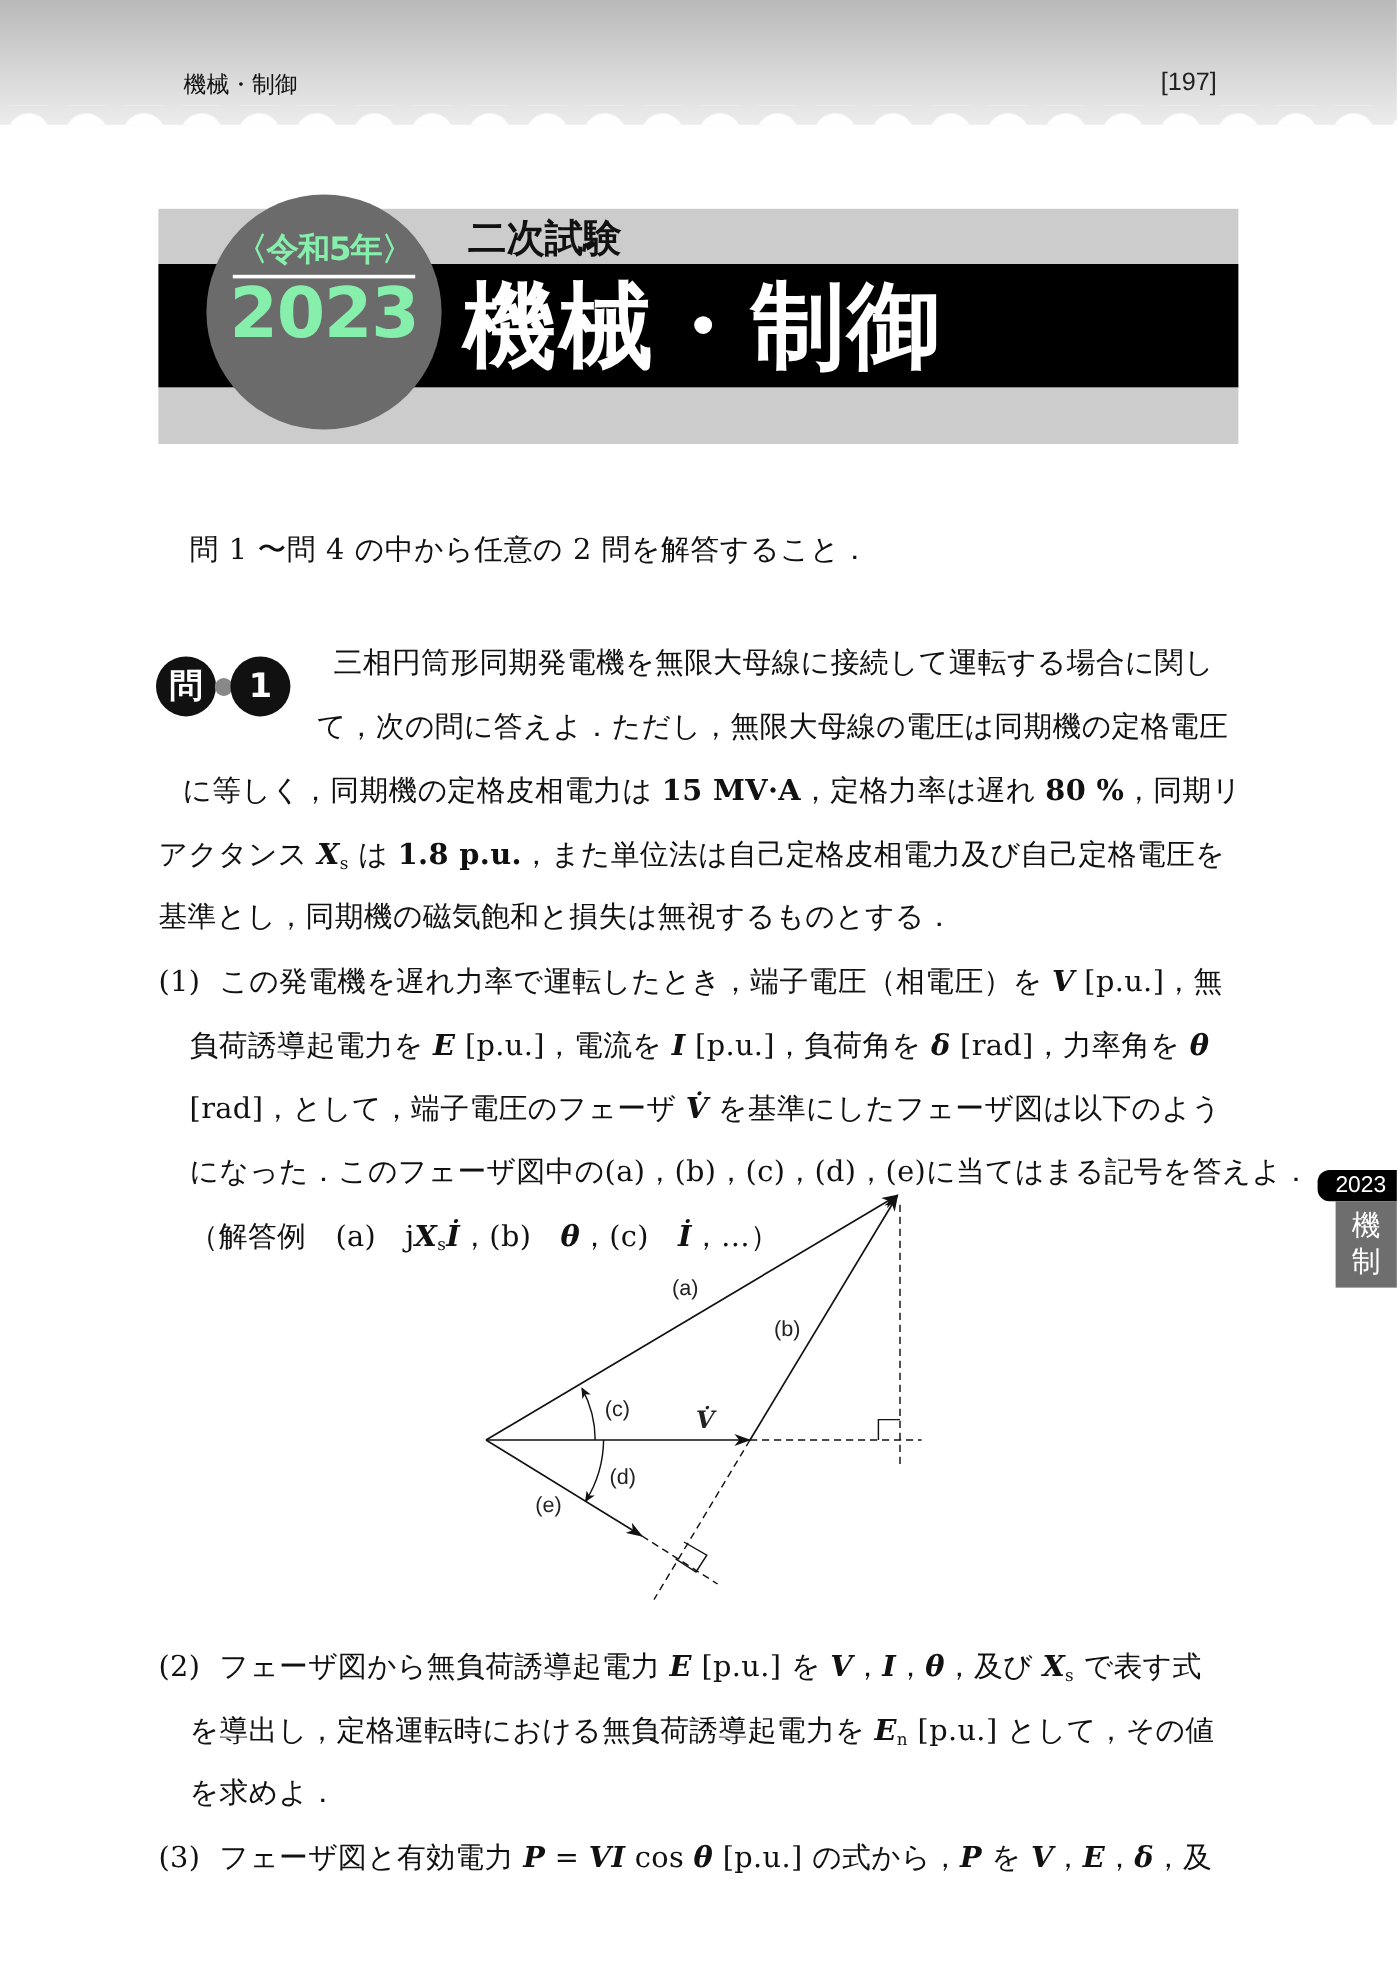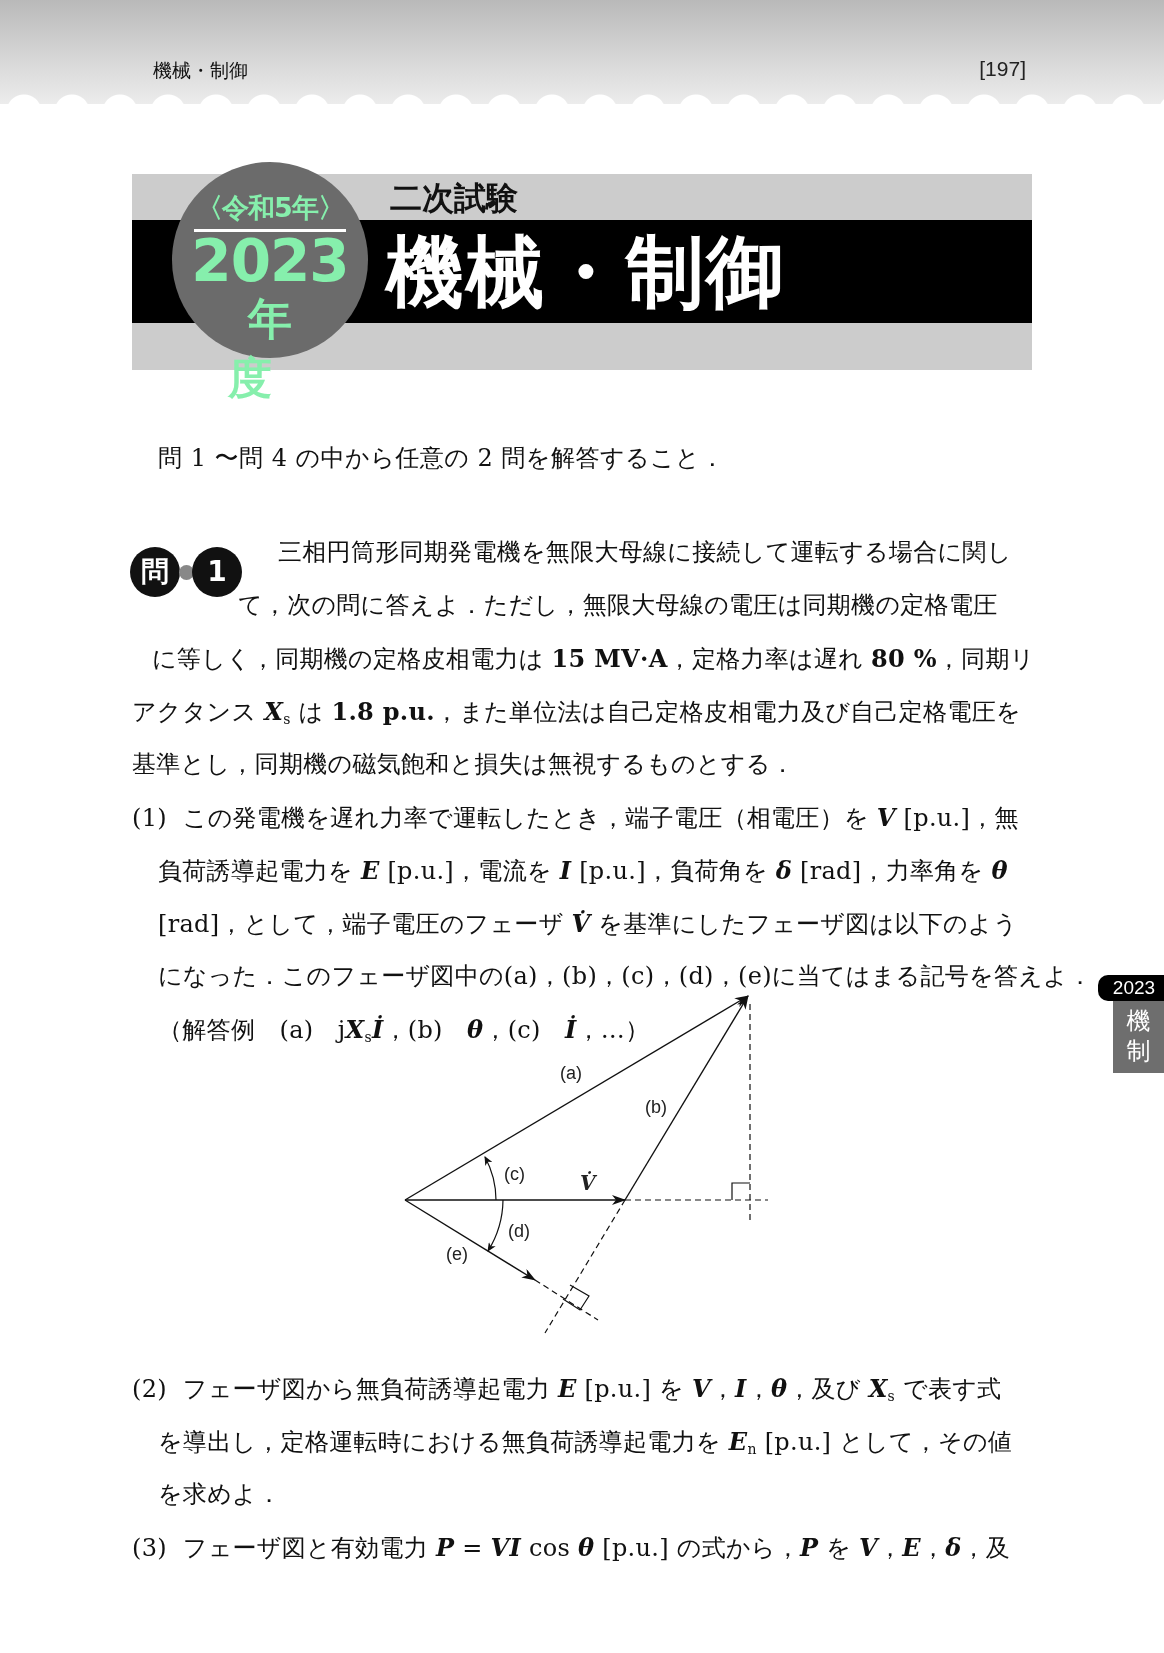--- a/index.html
+++ b/index.html
@@ -17,21 +17,21 @@
     position: absolute; left: 0; bottom: -14px; width: 1164px; height: 30px;
     background-image: radial-gradient(circle at 24px 24px, #ffffff 17px, transparent 18px);
     background-size: 48px 30px; background-repeat: repeat-x;
   }
   .rh-section {
     position: absolute; left: 153px; top: 58px;
     font-family: "DejaVu Sans", "Liberation Sans", sans-serif;
     font-size: 19px; color: #111; letter-spacing: 0px;
   }
   .rh-page {
-    position: absolute; right: 138px; top: 57px;
+    position: absolute; right: 150px; top: 57px;
     font-family: "Liberation Sans", "DejaVu Sans", sans-serif;
     font-size: 21px; color: #222;
   }
 
   
   .banner { position: absolute; left: 132px; top: 174px; width: 900px; height: 196px; }
   .banner .band-top { position: absolute; left: 0; top: 0; width: 900px; height: 46px; background: #cccccc; }
   .banner .band-mid { position: absolute; left: 0; top: 46px; width: 900px; height: 103px; background: #000; }
   .banner .band-bot { position: absolute; left: 0; top: 149px; width: 900px; height: 47px; background: #cccccc; }
   .year-disc {
@@ -99,34 +99,33 @@
 <div class="banner">
   <div class="band-top"></div>
   <div class="band-mid"></div>
   <div class="band-bot"></div>
   <span class="exam-type">二次試験</span>
   <span class="subject">機械・制御</span>
   <div class="year-disc">
     <div class="era">〈令和5年〉</div>
     <div class="rule"></div>
     <div class="year">2023</div>
-    <div class="nendo">年度</div>
   </div>
 </div>
 
 <div class="instruction">問 1 〜問 4 の中から任意の 2 問を解答すること．</div>
 
 <div class="q-badge">
   <div class="c1">問</div>
   <div class="dot"></div>
   <div class="c2">1</div>
 </div>
 
 <div class="para" style="left:278px; top:526px;">三相円筒形同期発電機を無限大母線に接続して運転する場合に関し</div>
-<div class="para" style="left:238px; top:579px;">て，次の問に答えよ．ただし，無限大母線の電圧は同期機の定格電圧</div>
+<div class="para" style="left:264px; top:579px;">て，次の問に答えよ．ただし，無限大母線の電圧は同期機の定格電圧</div>
 <div class="para" style="left:132px; top:632px;margin-left:20px;"><span>に等しく，同期機の定格皮相電力は </span><span class="b">15 MV·A</span><span>，定格力率は遅れ </span><span class="b">80 %</span><span>，同期リ</span></div>
 <div class="para" style="left:132px; top:685px;"><span>アクタンス </span><span class="m">X</span><sub>s</sub><span> は </span><span class="b">1.8 p.u.</span><span>，また単位法は自己定格皮相電力及び自己定格電圧を</span></div>
 <div class="para" style="left:132px; top:738px;">基準とし，同期機の磁気飽和と損失は無視するものとする．</div>
 
 <div class="para" style="left:132px; top:791px;"><span>(1)</span>&nbsp;&nbsp;<span>この発電機を遅れ力率で運転したとき，端子電圧（相電圧）を </span><span class="m">V</span><span> [p.u.]，無</span></div>
 <div class="para" style="left:158px; top:844px;"><span>負荷誘導起電力を </span><span class="m">E</span><span> [p.u.]，電流を </span><span class="m">I</span><span> [p.u.]，負荷角を </span><span class="m">δ</span><span> [rad]，力率角を </span><span class="m">θ</span></div>
 <div class="para" style="left:158px; top:897px;"><span>[rad]，として，端子電圧のフェーザ </span><span class="m">V̇</span><span> を基準にしたフェーザ図は以下のよう</span></div>
 <div class="para" style="left:158px; top:950px;">になった．このフェーザ図中の(a)，(b)，(c)，(d)，(e)に当てはまる記号を答えよ．</div>
 <div class="para" style="left:158px; top:1003px;"><span>（解答例　(a)　j</span><span class="m">X</span><sub>s</sub><span class="m">İ</span><span>，(b)　</span><span class="m">θ</span><span>，(c)　</span><span class="m">İ</span><span>，…）</span></div>
 

